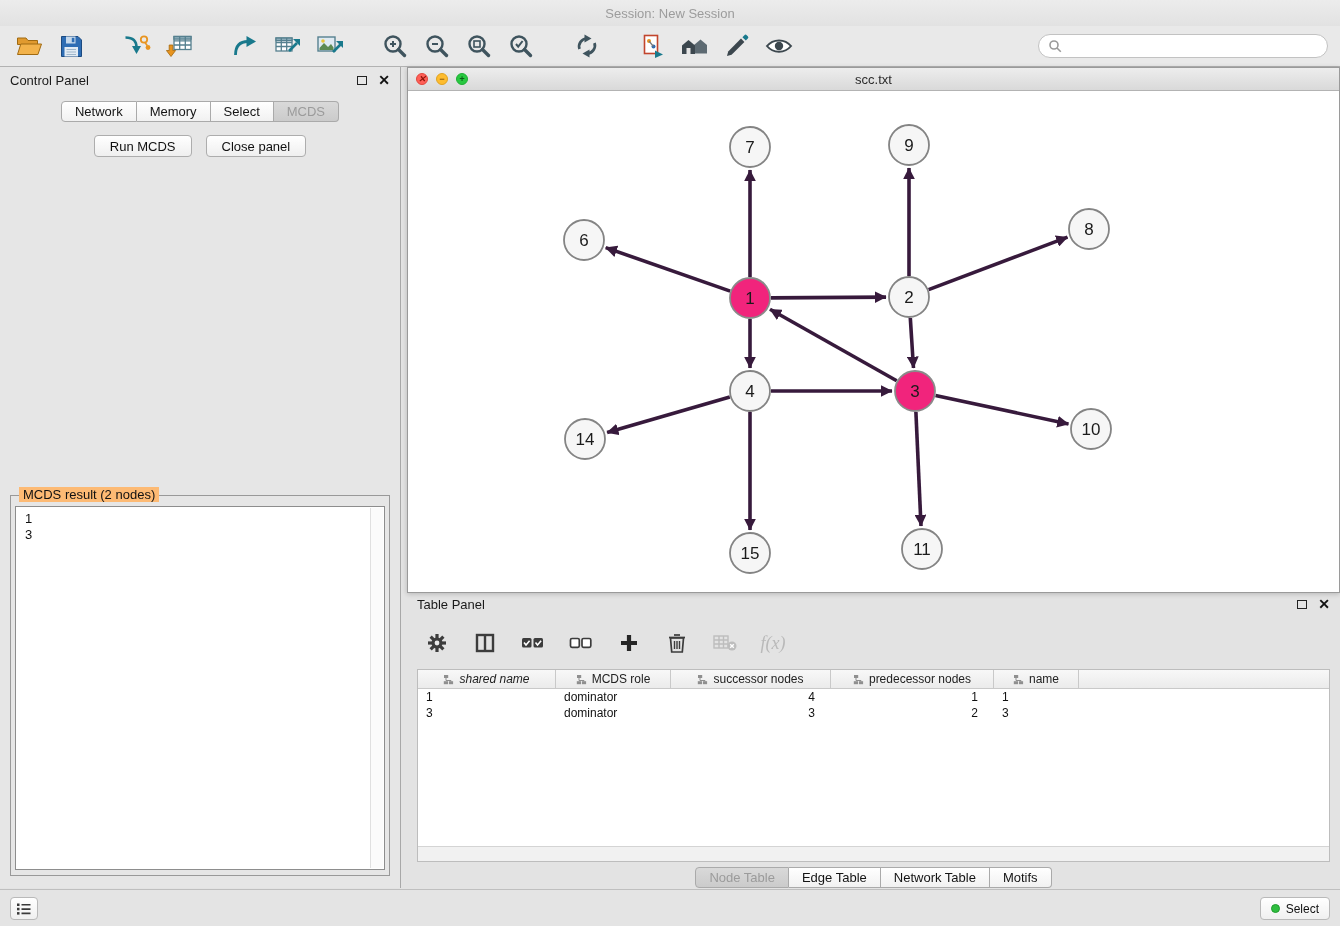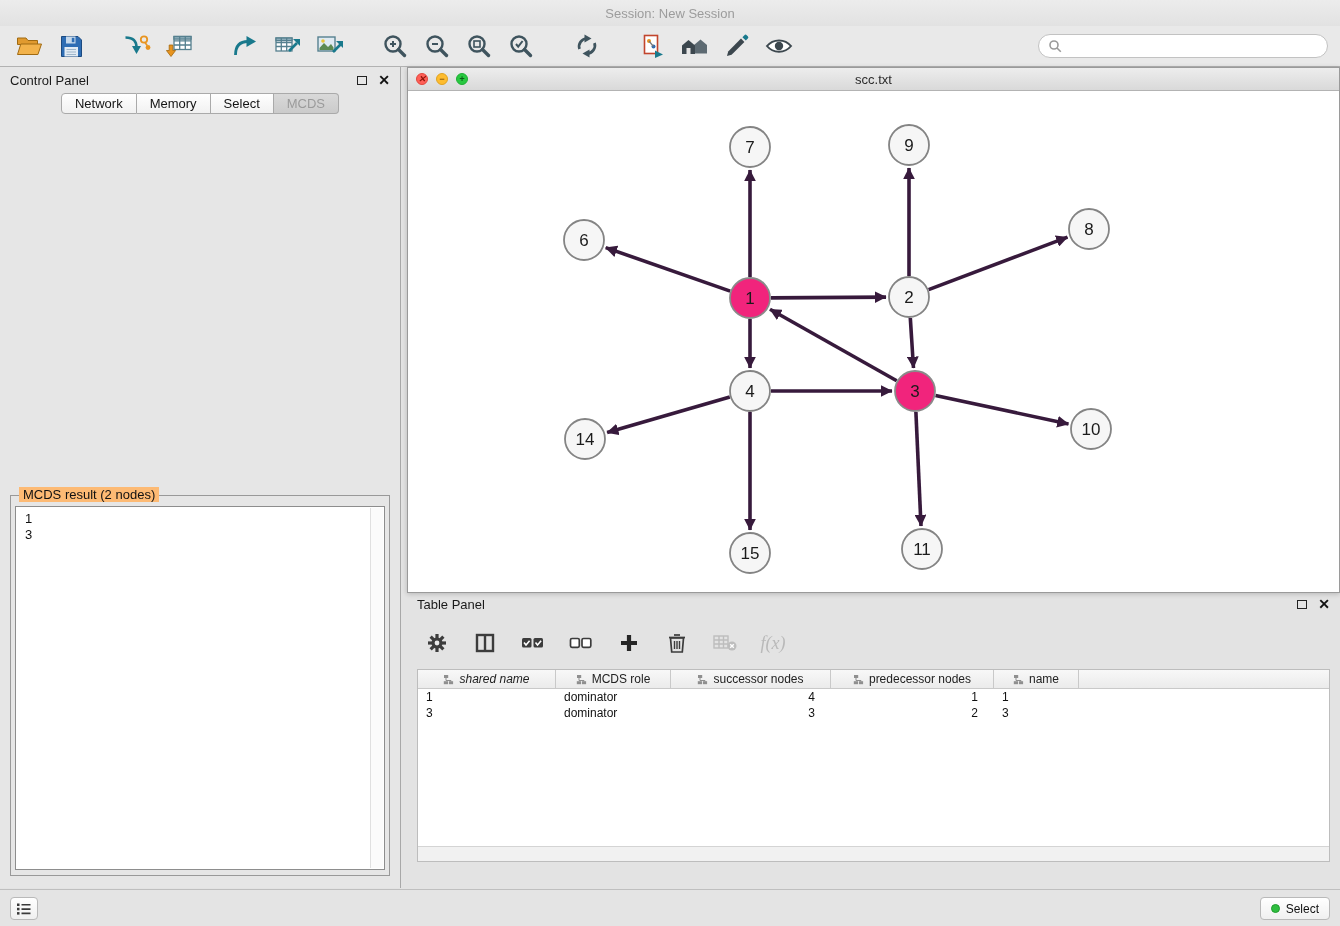--- a/index.html
+++ b/index.html
@@ -21,21 +21,21 @@
   .search-input{border:none;outline:none;flex:1;font-size:13px;background:transparent;margin-left:5px;font-family:inherit;}
 
   
   .control-panel{position:absolute;left:0;top:67px;width:401px;height:821px;background:#e6e6e6;border-right:1px solid #a8a8a8;}
   .panel-header{height:26px;display:flex;align-items:center;padding:0 10px;}
   .panel-title{font-size:13px;color:#1a1a1a;}
   .panel-header-icons{margin-left:auto;display:flex;align-items:center;gap:11px;}
   .float-icon{width:10px;height:9px;border:1.5px solid #222;display:inline-block;background:transparent;}
   .close-icon{font-size:14px;font-weight:bold;color:#111;line-height:1;}
   .cp-tabs,.tp-tabs{display:flex;justify-content:center;}
-  .cp-tabs{}
+  .cp-tabs{margin-top:8px;}
   .seg{font-size:13px;color:#141414;background:linear-gradient(#ffffff,#f1f1f1);border:1px solid #aaaaaa;
     border-left:none;height:21px;display:flex;align-items:center;padding:0 13px;}
   .seg:first-child{border-left:1px solid #aaaaaa;border-radius:4px 0 0 4px;}
   .seg:last-child{border-radius:0 4px 4px 0;}
   .seg.active{background:linear-gradient(#d9d9d9,#cbcbcb);color:#9b9b9b;}
   .opt-label{margin-top:24px;text-align:center;font-size:13px;color:#111;}
   .dropdown{margin:9px auto 0;width:310px;height:23px;background:#fff;border:1px solid #adadad;border-radius:4px;
     display:flex;align-items:center;padding:0 6px 0 9px;font-size:13px;color:#111;}
   .dropdown-stepper{margin-left:auto;display:flex;flex-direction:column;align-items:center;gap:2px;}
   .tri-up{width:0;height:0;border-left:4px solid transparent;border-right:4px solid transparent;border-bottom:5px solid #555;}
@@ -241,20 +241,24 @@
       <span class="float-icon"></span>
       <span class="close-icon">✕</span>
     </span>
   </div>
   <div class="cp-tabs" id="cp-tabs">
       <div class="seg">Network</div>
       <div class="seg">Memory</div>
       <div class="seg">Select</div>
       <div class="seg active">MCDS</div>
     </div>
+  <div class="cp-buttons">
+    <button class="mac-btn">Run MCDS</button>
+    <button class="mac-btn">Close panel</button>
+  </div>
   <div class="result-box">
     <span class="result-title">MCDS result (2 nodes)</span>
     <div class="result-list" id="result-list">
       <div class="result-scroll"></div>
     <div>1</div>
         <div>3</div>
       </div>
   </div>
 </div>
 
@@ -466,20 +470,28 @@
         <div class="trow">
           <div class="td" style="width: 138px; text-align: left;">3</div>
           <div class="td" style="width: 115px; text-align: left;">dominator</div>
           <div class="td" style="width: 160px; text-align: right; padding-right: 16px;">3</div>
           <div class="td" style="width: 163px; text-align: right; padding-right: 16px;">2</div>
           <div class="td" style="width: 85px; text-align: left;">3</div>
         </div>
       </div>
     <div class="table-strip"></div>
   </div>
+  <div class="tp-tabs" id="tp-tabs-wrap">
+    <div style="display:flex;justify-content:center;width:100%;" id="tp-tabs">
+        <div class="seg active">Node Table</div>
+        <div class="seg">Edge Table</div>
+        <div class="seg">Network Table</div>
+        <div class="seg">Motifs</div>
+      </div>
+  </div>
 </div>
 
 <div class="statusbar">
   <div class="sb-left">
     <svg width="16" height="14" viewBox="0 0 16 14">
       <rect x="1" y="1.5" width="2.5" height="2.5" fill="#3a3a3a"></rect>
       <rect x="1" y="5.8" width="2.5" height="2.5" fill="#3a3a3a"></rect>
       <rect x="1" y="10.1" width="2.5" height="2.5" fill="#3a3a3a"></rect>
       <path d="M5.5 2.8 h9 M5.5 7.1 h9 M5.5 11.4 h9" stroke="#3a3a3a" stroke-width="1.6"></path>
     </svg>

